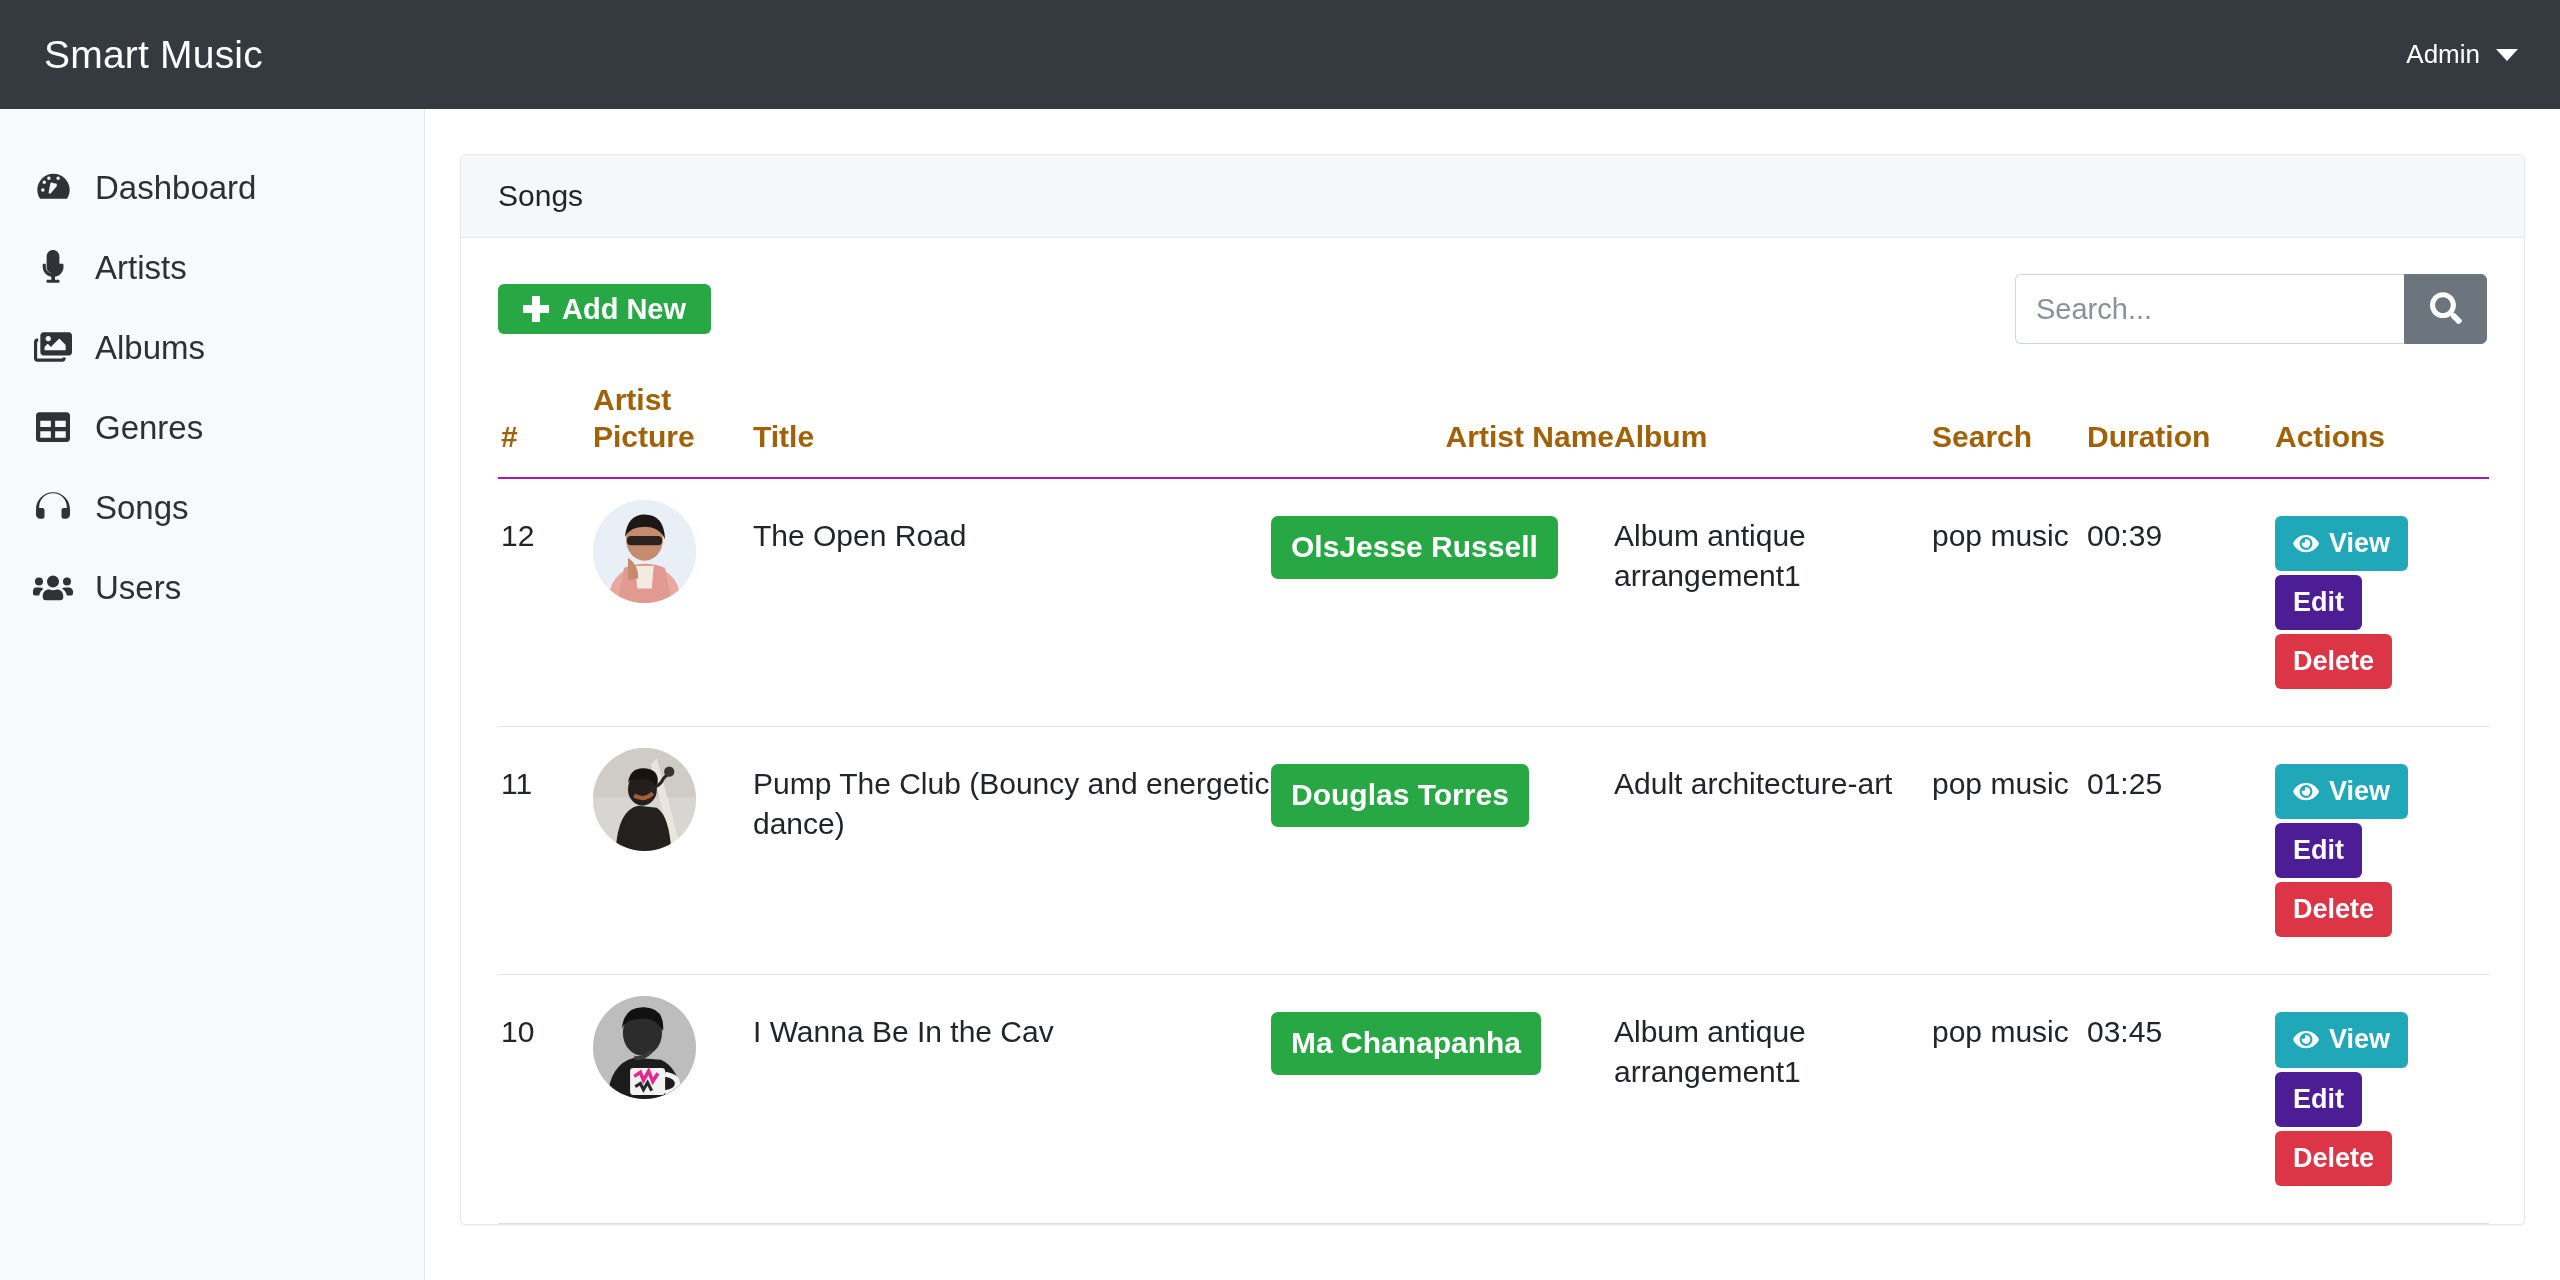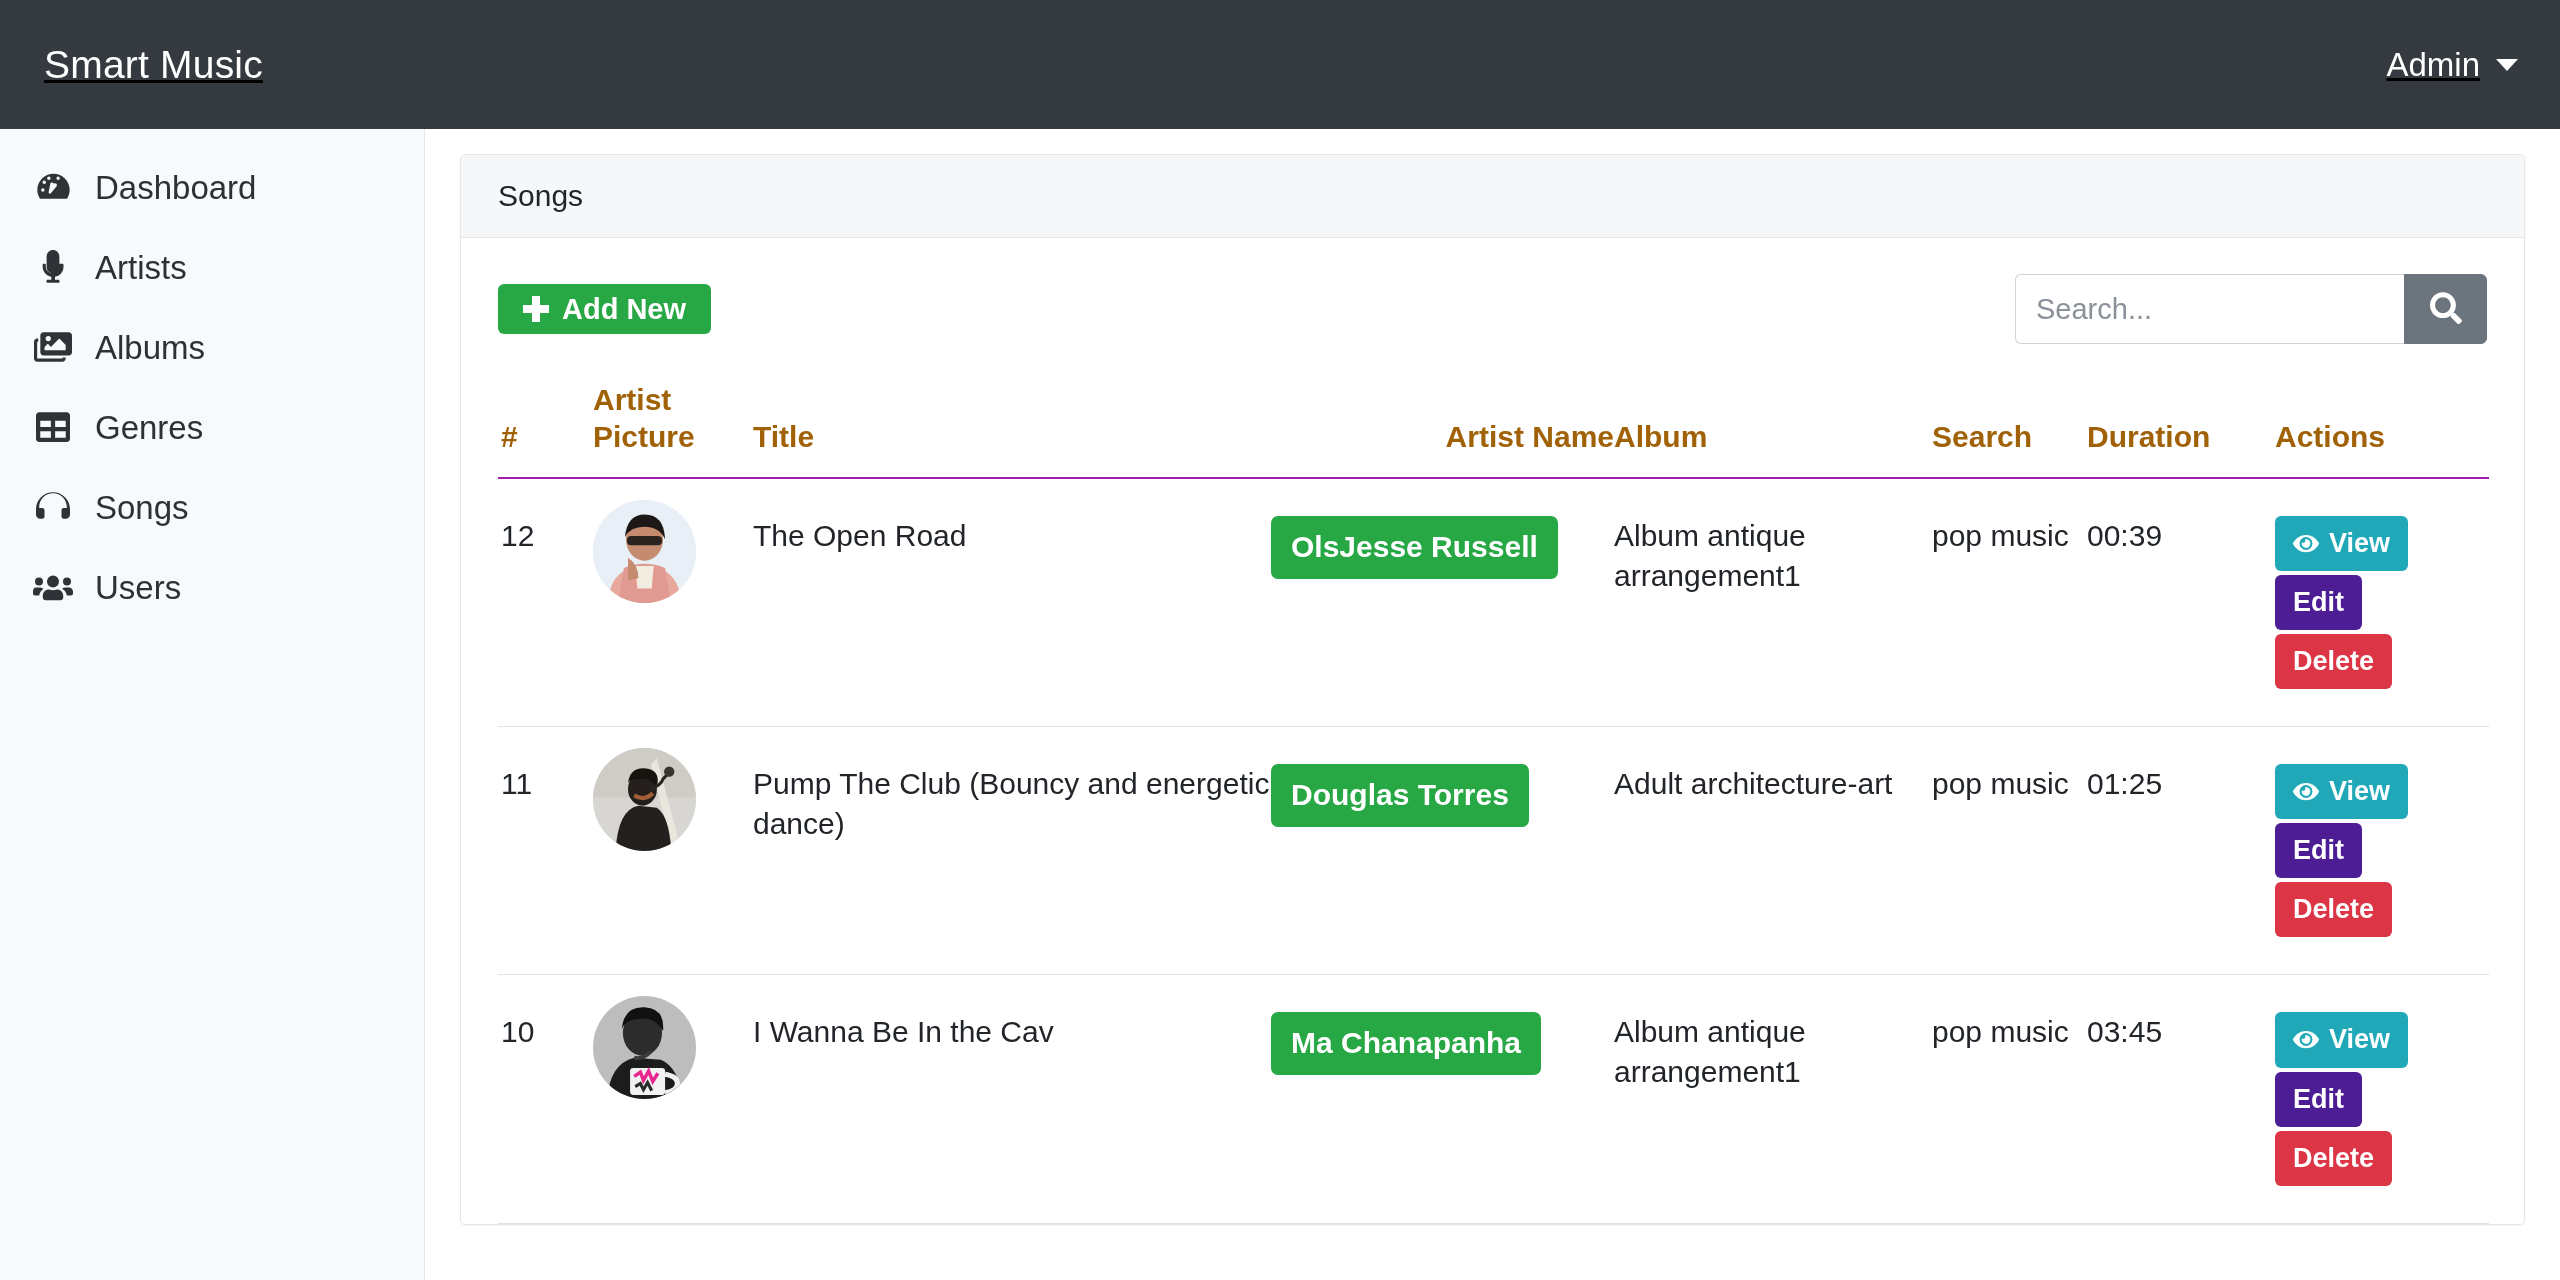--- a/index.html
+++ b/index.html
@@ -7,38 +7,37 @@
     width: 2560px; height: 1280px;
     overflow: hidden;
     background: #ffffff;
     font-family: "Liberation Sans", sans-serif;
     -webkit-font-smoothing: antialiased;
   }
 
   
   .navbar {
     position: absolute; top: 0; left: 0;
-    width: 2560px; height: 129px;
+    width: 2560px; height: 109px;
     background: #343a40;
     display: flex; align-items: center;
     justify-content: space-between;
     padding: 0 42px 0 44px;
     z-index: 20;
-    text-decoration: underline;
   }
   .brand {
     color: #ffffff;
     font-size: 39px;
     font-weight: 400;
     letter-spacing: .2px;
     white-space: nowrap;
   }
   .admin-menu {
     display: flex; align-items: center; gap: 16px;
-    color: #ffffff; font-size: 33px; cursor: pointer;
+    color: #ffffff; font-size: 26px; cursor: pointer;
     white-space: nowrap;
   }
   .caret {
     width: 0; height: 0;
     border-left: 11px solid transparent;
     border-right: 11px solid transparent;
     border-top: 12px solid #ffffff;
     display: inline-block;
   }
 

